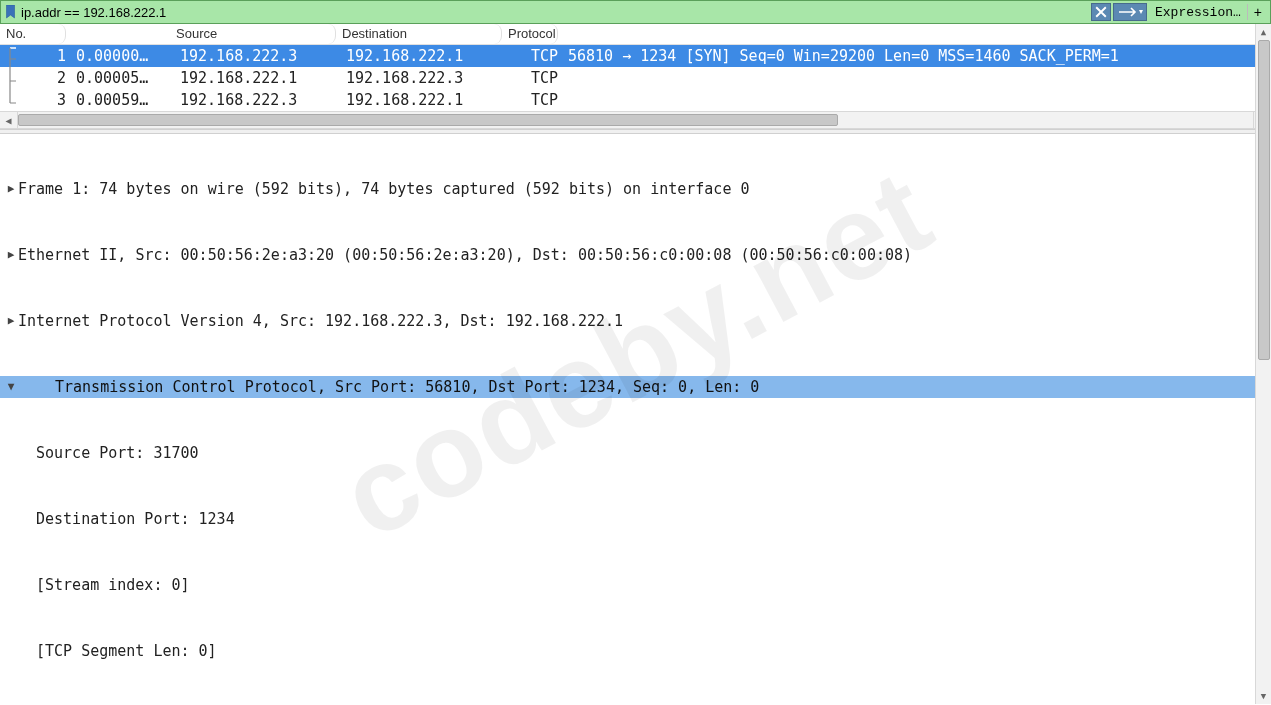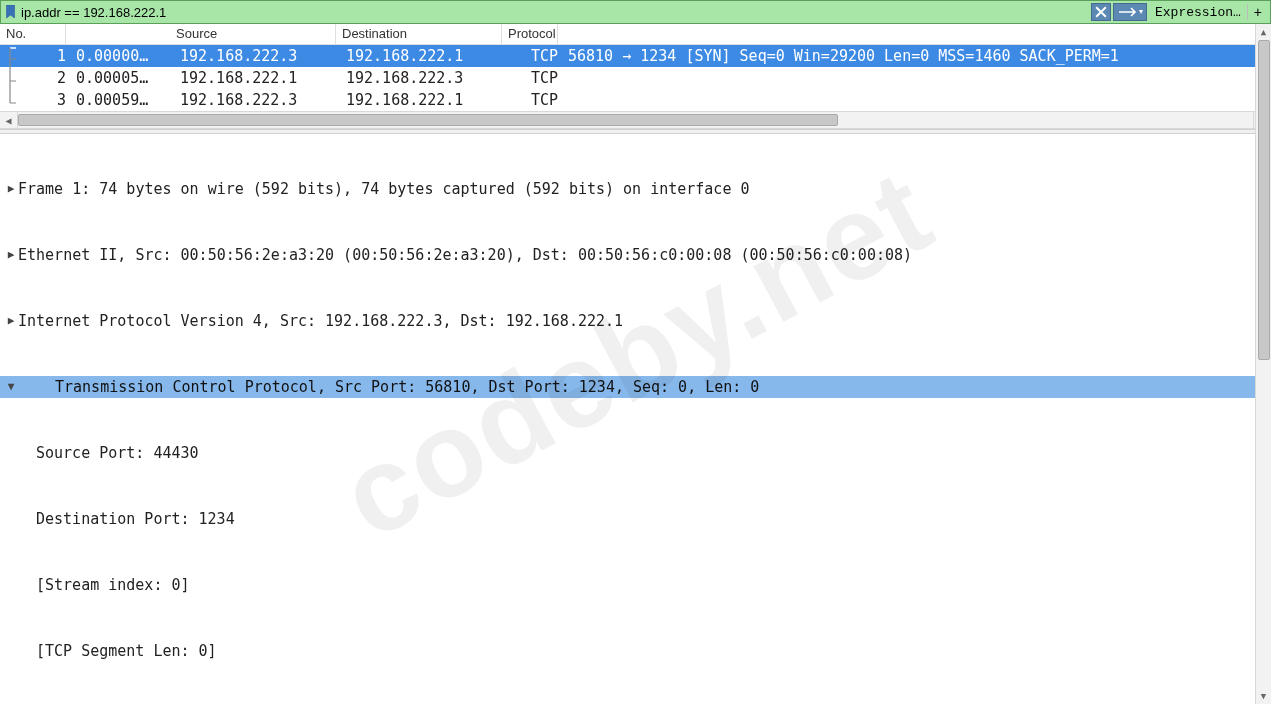--- a/index.html
+++ b/index.html
@@ -86,20 +86,21 @@
     height: 21px;
     font-family: sans-serif;
     font-size: 13px;
     color: #333;
   }
   .columns .col {
     border-right: 1px solid #e0e0e0;
     padding: 2px 18px 0 6px;
     overflow: hidden;
     white-space: nowrap;
+    border-radius: 8px;
   }
   .col-no { width: 66px; }
   .col-time { width: 104px; margin-top: 20px; }
   .col-src { width: 166px; }
   .col-dst { width: 166px; }
   .col-proto { width: 56px; }
   .col-info { flex: 1; margin-top: 23px; }
 
   .pkt-list { position: relative; }
   .pkt-row {
@@ -284,21 +285,21 @@
     <span class="txt">Ethernet II, Src: 00:50:56:2e:a3:20 (00:50:56:2e:a3:20), Dst: 00:50:56:c0:00:08 (00:50:56:c0:00:08)</span>
   </div>
   <div class="row">
     <span class="toggle">▶</span>
     <span class="txt">Internet Protocol Version 4, Src: 192.168.222.3, Dst: 192.168.222.1</span>
   </div>
   <div class="row hl">
     <span class="toggle">▼</span>
     <span class="txt">Transmission Control Protocol, Src Port: 56810, Dst Port: 1234, Seq: 0, Len: 0</span>
   </div>
-  <div class="row indent1"><span class="toggle blank">·</span><span class="txt">Source Port: 44430</span></div>
+  <div class="row indent1"><span class="toggle blank">·</span><span class="txt">Source Port: 31700</span></div>
   <div class="row indent1"><span class="toggle blank">·</span><span class="txt">Destination Port: 1234</span></div>
   <div class="row indent1"><span class="toggle blank">·</span><span class="txt">[Stream index: 0]</span></div>
   <div class="row indent1"><span class="toggle blank">·</span><span class="txt">[TCP Segment Len: 0]</span></div>
   
   
   
   
   
   
   

